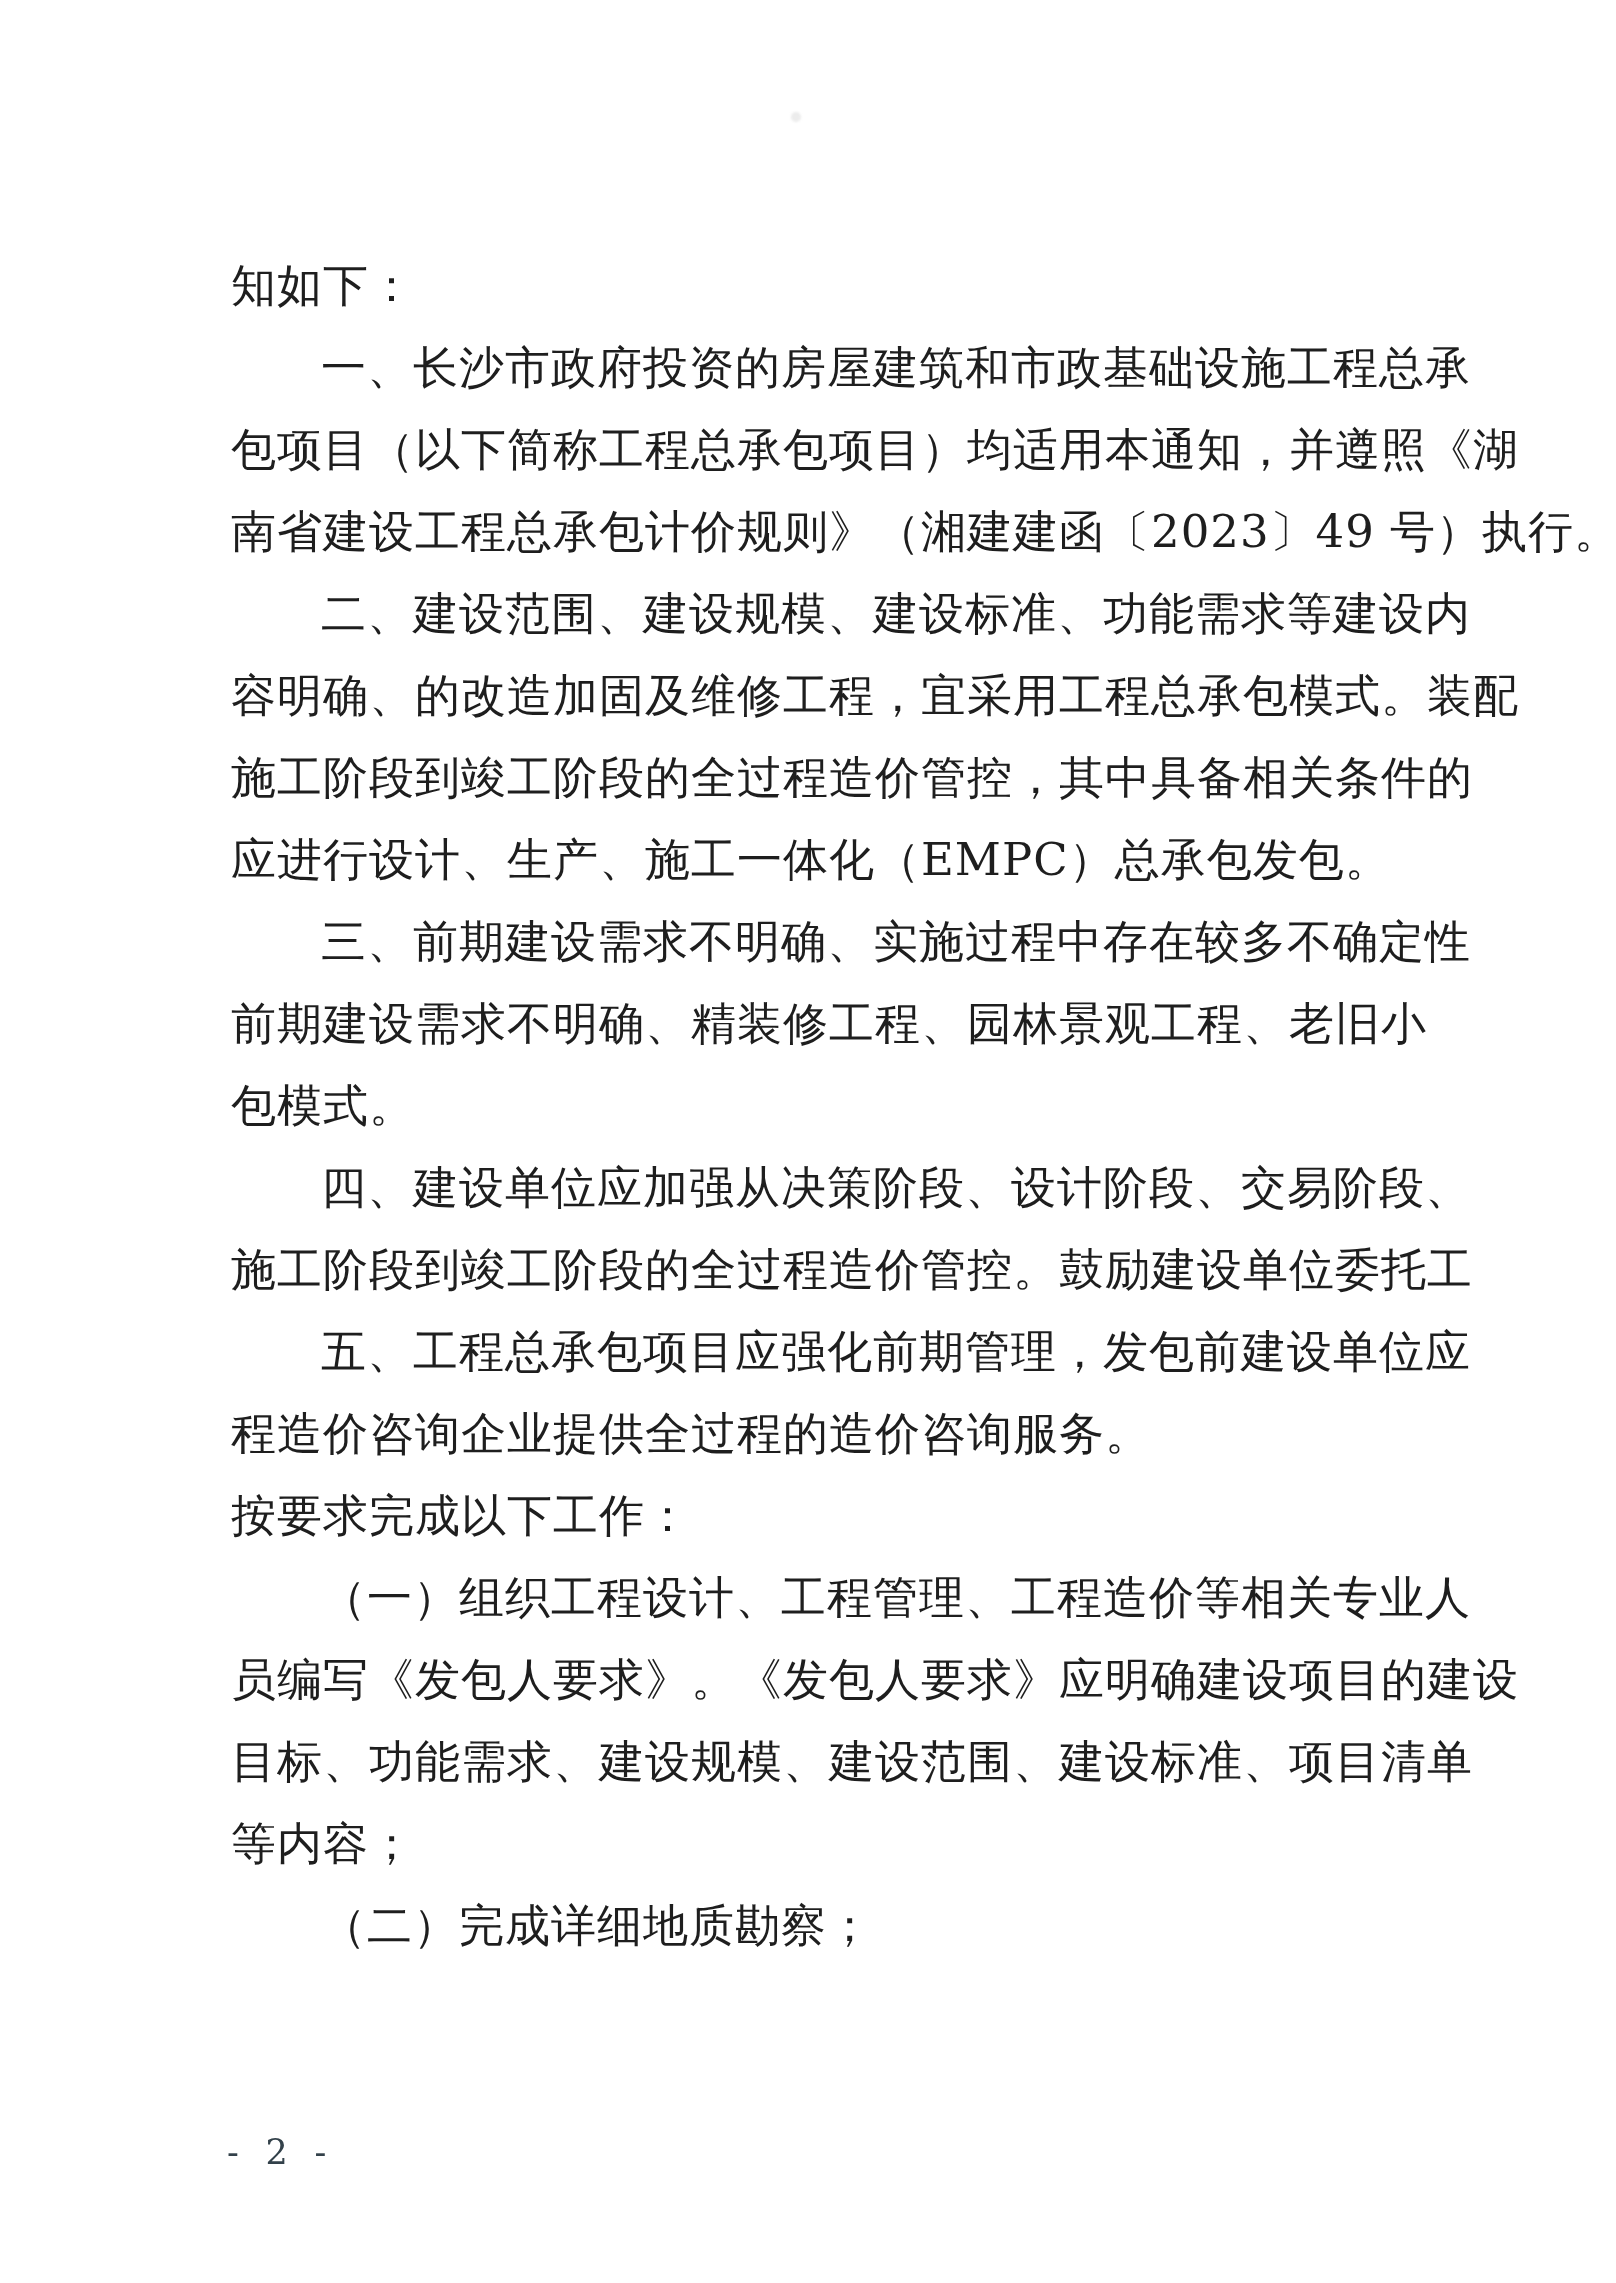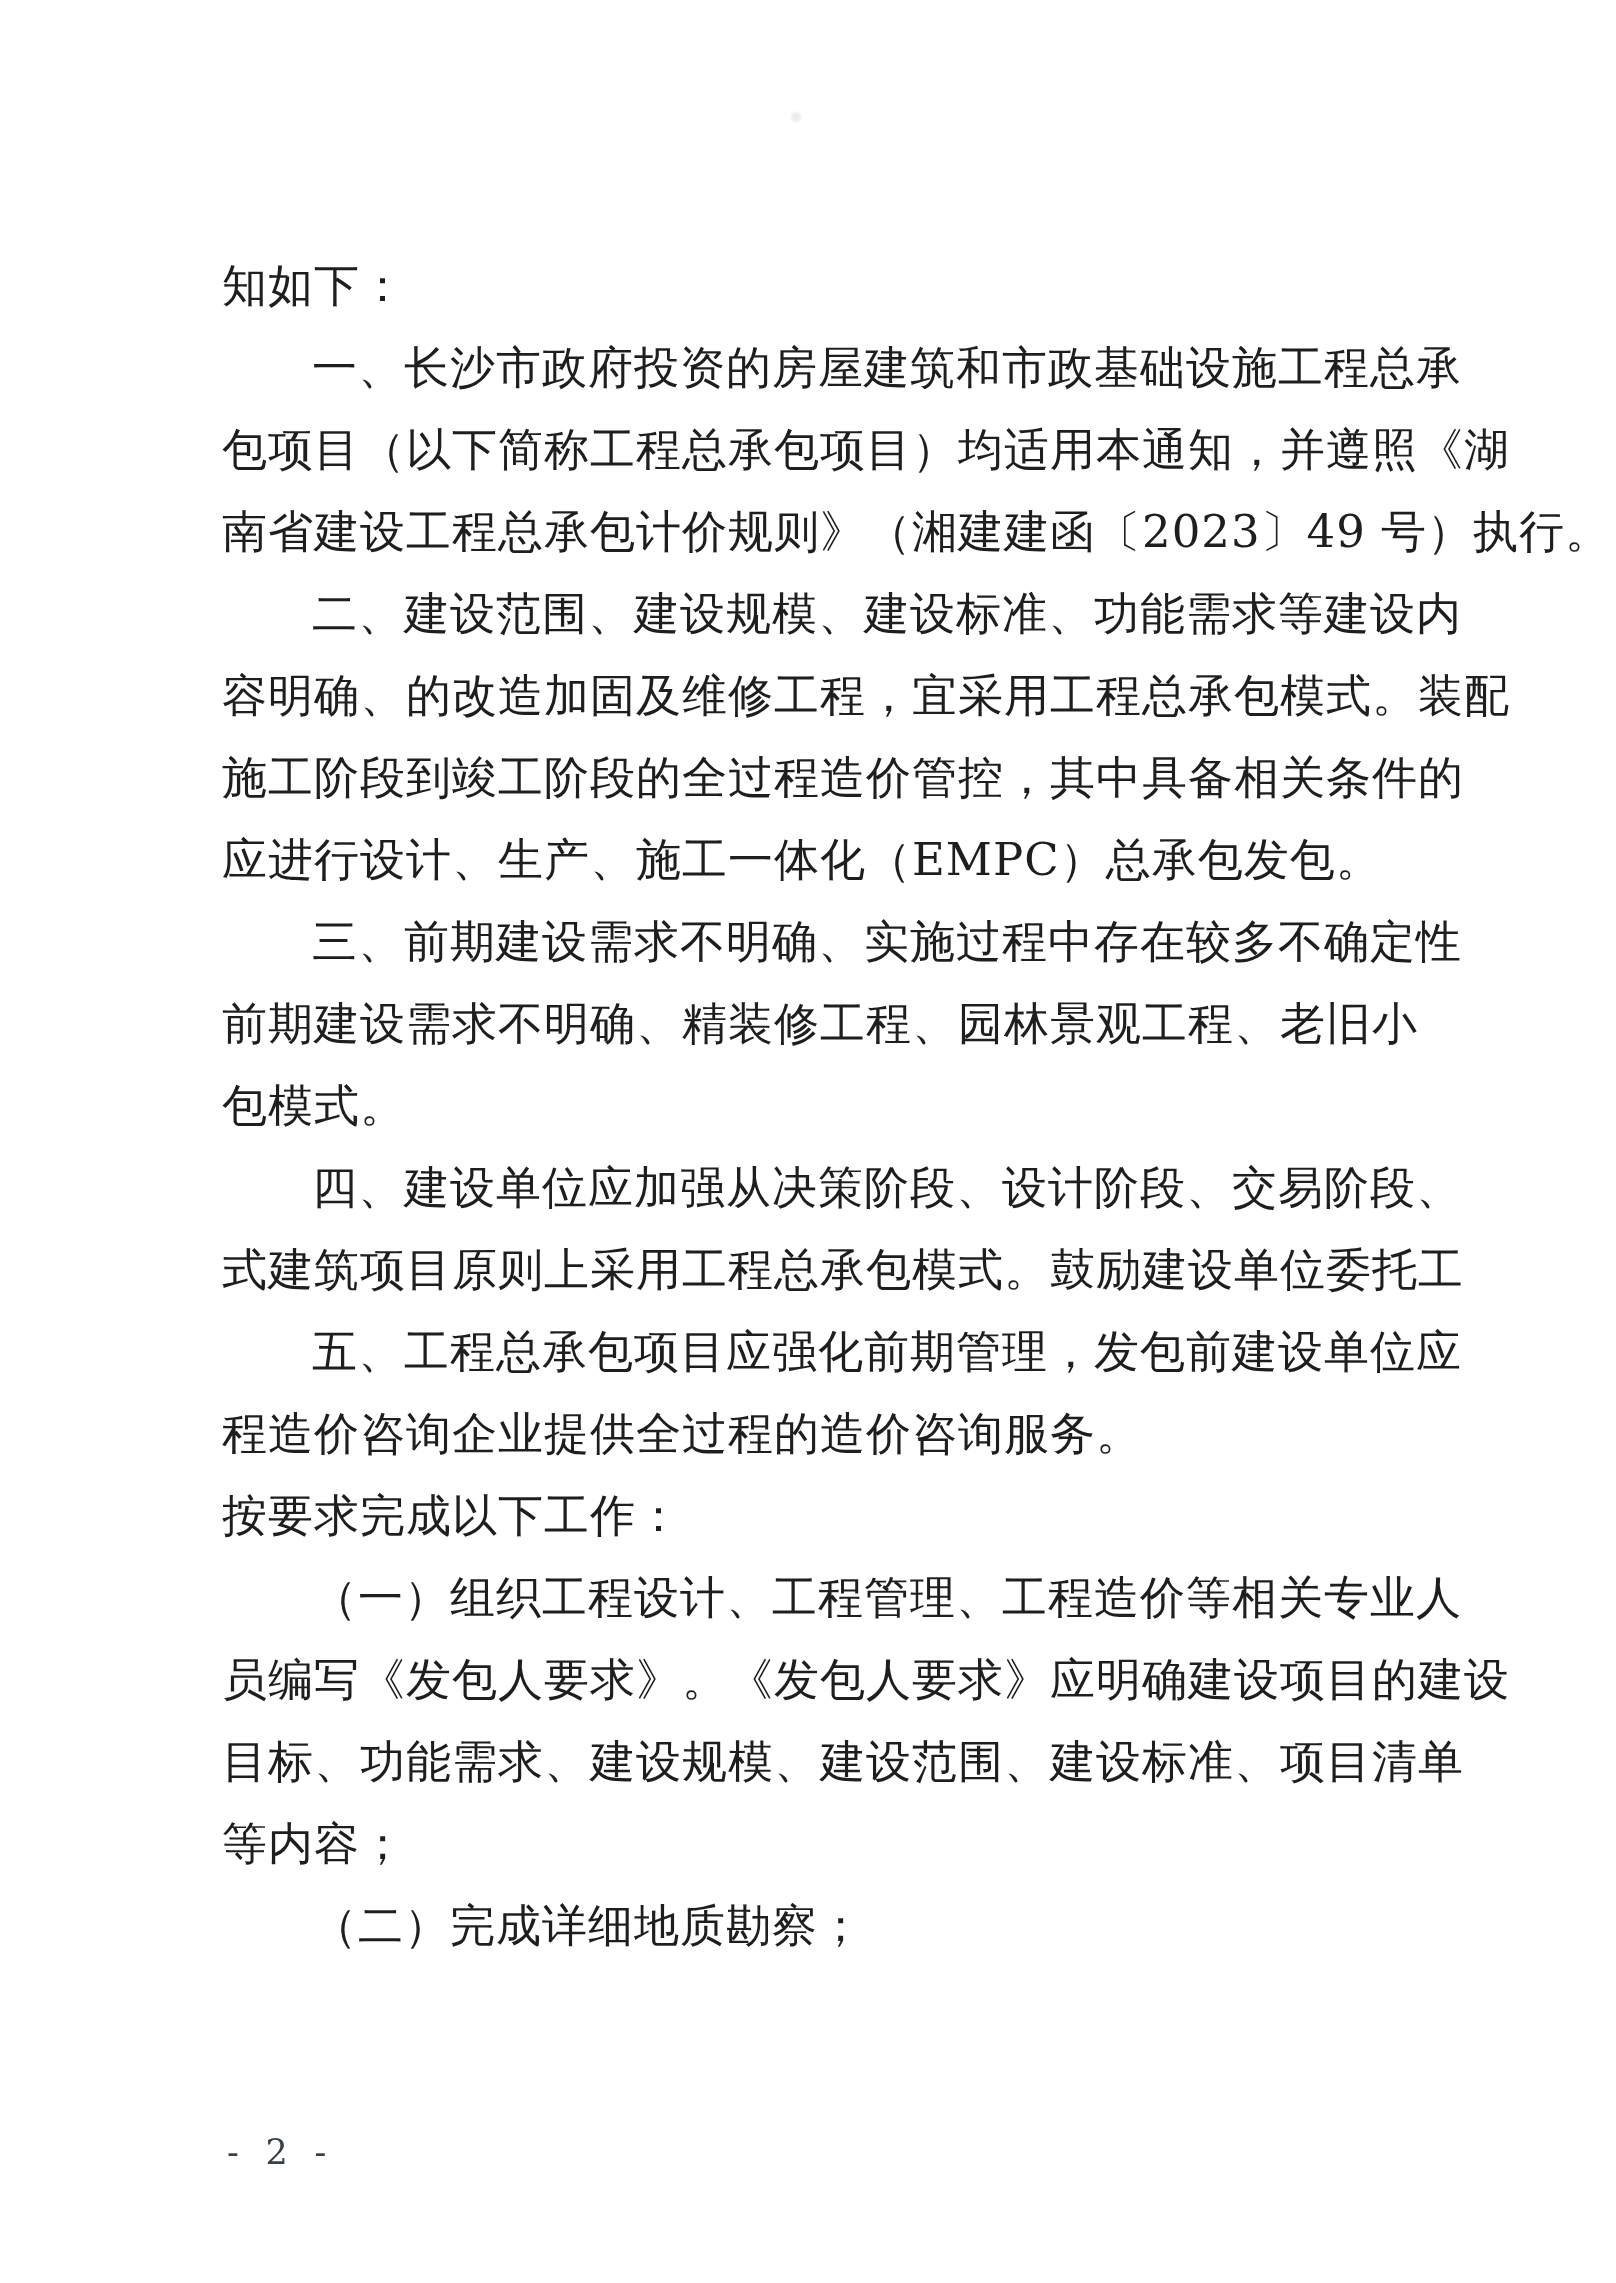--- a/index.html
+++ b/index.html
@@ -12,21 +12,21 @@
   .page {
     position: relative;
     width: 1617px;
     height: 2283px;
     background: #ffffff;
     overflow: hidden;
   }
 
   .content {
     position: absolute;
-    left: 222px;
+    left: 231px;
     top: 245px;
     width: 1203px;
   }
 
   .line {
     height: 82px;
     line-height: 82px;
     font-size: 45px;
     letter-spacing: 1px;
     color: #1e1e1e;
@@ -73,21 +73,21 @@
       <div class="line">包项目（以下简称工程总承包项目）均适用本通知，并遵照《湖</div>
       <div class="line">南省建设工程总承包计价规则》（湘建建函〔2023〕49 号）执行。</div>
       <div class="line indent">二、建设范围、建设规模、建设标准、功能需求等建设内</div>
       <div class="line">容明确、的改造加固及维修工程，宜采用工程总承包模式。装配</div>
       <div class="line">施工阶段到竣工阶段的全过程造价管控，其中具备相关条件的</div>
       <div class="line">应进行设计、生产、施工一体化（EMPC）总承包发包。</div>
       <div class="line indent">三、前期建设需求不明确、实施过程中存在较多不确定性</div>
       <div class="line">前期建设需求不明确、精装修工程、园林景观工程、老旧小</div>
       <div class="line">包模式。</div>
       <div class="line indent">四、建设单位应加强从决策阶段、设计阶段、交易阶段、</div>
-      <div class="line">式建筑项目原则上采用工程总承包模式。鼓励建设单位委托工</div>
+      <div class="line">施工阶段到竣工阶段的全过程造价管控。鼓励建设单位委托工</div>
       <div class="line indent">五、工程总承包项目应强化前期管理，发包前建设单位应</div>
       <div class="line">程造价咨询企业提供全过程的造价咨询服务。</div>
       <div class="line">按要求完成以下工作：</div>
       <div class="line indent">（一）组织工程设计、工程管理、工程造价等相关专业人</div>
       <div class="line">员编写《发包人要求》。《发包人要求》应明确建设项目的建设</div>
       <div class="line">目标、功能需求、建设规模、建设范围、建设标准、项目清单</div>
       <div class="line">等内容；</div>
       <div class="line indent">（二）完成详细地质勘察；</div>
     </div>
   <div class="page-number">- 2 -</div>

